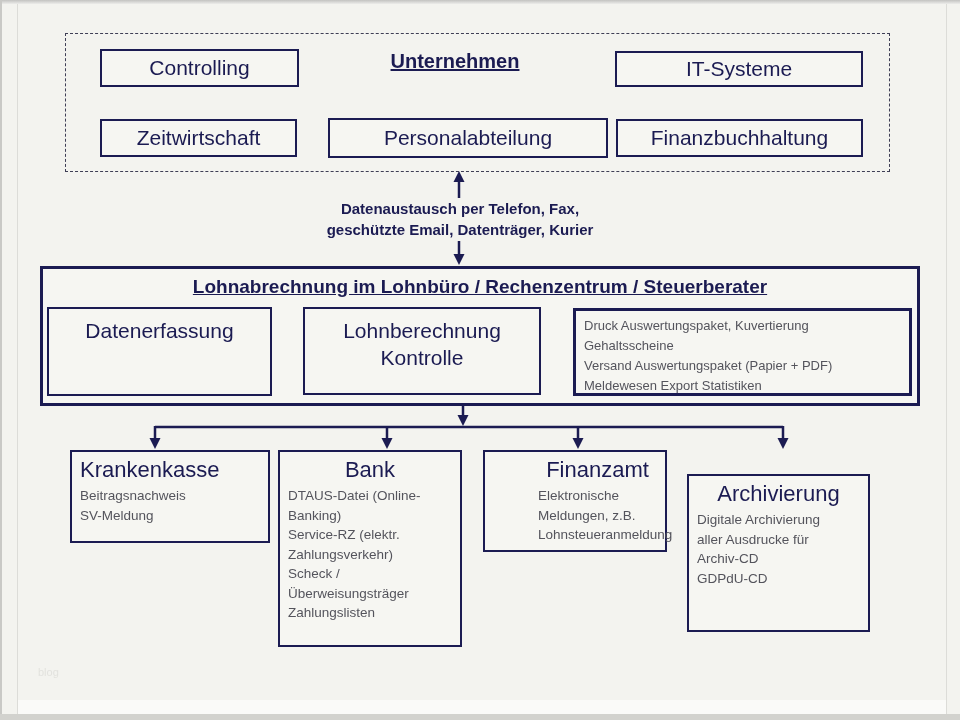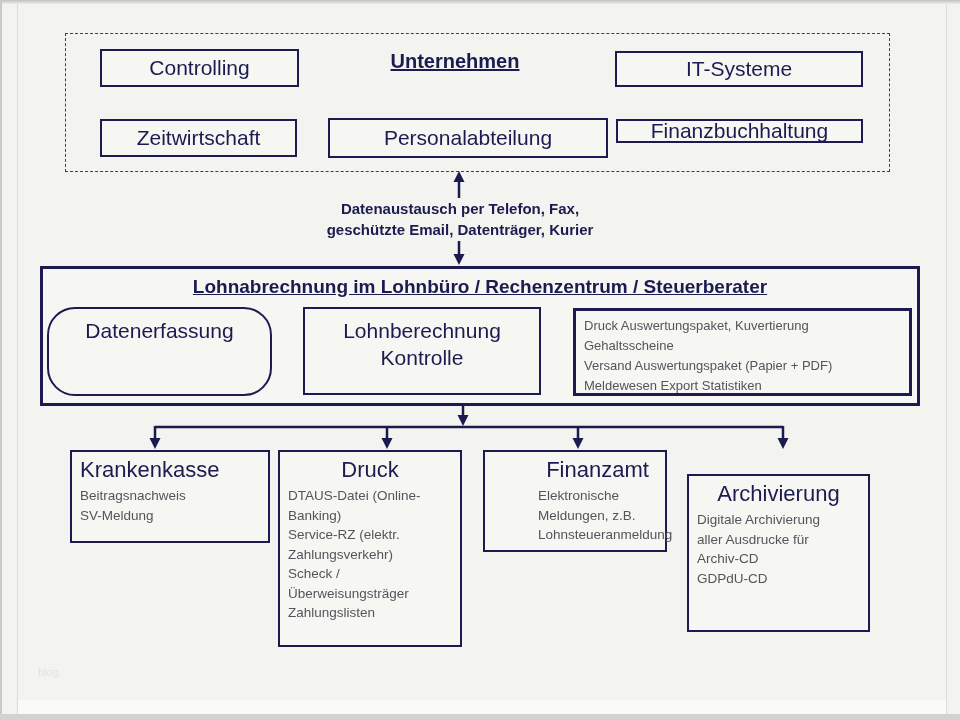--- a/index.html
+++ b/index.html
@@ -36,21 +36,21 @@
     color:var(--navy,#1b1b52);font-size:15px;font-weight:bold;line-height:21px;}
 
   
   .payroll-box{position:absolute;left:40px;top:266px;width:880px;height:140px;
     box-sizing:border-box;border:3px solid var(--navy,#1b1b52);background:var(--fill,#f6f6f2);}
   .payroll-title{position:absolute;left:0;top:7px;width:100%;text-align:center;
     color:var(--navy,#1b1b52);font-size:19px;font-weight:bold;text-decoration:underline;}
   .inner-box{position:absolute;box-sizing:border-box;border:2px solid var(--navy,#1b1b52);
     background:var(--fill,#f6f6f2);color:var(--navy,#1b1b52);font-size:21px;
     text-align:center;padding-top:8px;line-height:27px;}
-  .box-dataentry{left:47px;top:307px;width:225px;height:89px;border-radius:28px;}
+  .box-dataentry{left:47px;top:307px;width:225px;height:89px;}
   .box-calc{left:303px;top:307px;width:238px;height:88px;}
   .box-print{left:573px;top:308px;width:339px;height:88px;border-width:3px;
     text-align:left;font-size:13px;line-height:20px;color:var(--muted,#54545c);
     padding:5px 6px 6px 8px;}
 
   
   .bbox{position:absolute;box-sizing:border-box;border:2px solid var(--navy,#1b1b52);
     background:var(--fill,#f6f6f2);}
   .bbox .title{color:var(--navy,#1b1b52);font-size:22px;padding:5px 8px 3px;}
   .bbox .line{color:var(--muted,#54545c);font-size:13.5px;line-height:19.5px;padding:0 8px;}
@@ -86,21 +86,21 @@
   </div>
   <div class="obox" style="left:615px;top:51px;width:248px;height:36px;">
     <span>IT-Systeme</span>
   </div>
   <div class="obox" style="left:100px;top:119px;width:197px;height:38px;">
     <span>Zeitwirtschaft</span>
   </div>
   <div class="obox" style="left:328px;top:118px;width:280px;height:40px;">
     <span>Personalabteilung</span>
   </div>
-  <div class="obox" style="left:616px;top:119px;width:247px;height:24px;">
+  <div class="obox" style="left:616px;top:119px;width:247px;height:38px;">
     <span>Finanzbuchhaltung</span>
   </div>
 
   <div class="exchange-note">
     <div>Datenaustausch per Telefon, Fax,</div>
     <div>geschützte Email, Datenträger, Kurier</div>
   </div>
 
   <div class="payroll-box">
     <div class="payroll-title">Lohnabrechnung im Lohnbüro / Rechenzentrum / Steuerberater</div>
@@ -122,21 +122,21 @@
     <div>Meldewesen Export Statistiken</div>
   </div>
 
   <div class="bbox bbox-krankenkasse">
     <div class="title">Krankenkasse</div>
     <div class="line">Beitragsnachweis</div>
     <div class="line">SV-Meldung</div>
   </div>
 
   <div class="bbox bbox-bank">
-    <div class="title">Druck</div>
+    <div class="title">Bank</div>
     <div class="line">DTAUS-Datei (Online-</div>
     <div class="line">Banking)</div>
     <div class="line">Service-RZ (elektr.</div>
     <div class="line">Zahlungsverkehr)</div>
     <div class="line">Scheck /</div>
     <div class="line">Überweisungsträger</div>
     <div class="line">Zahlungslisten</div>
   </div>
 
   <div class="bbox bbox-finanzamt">

